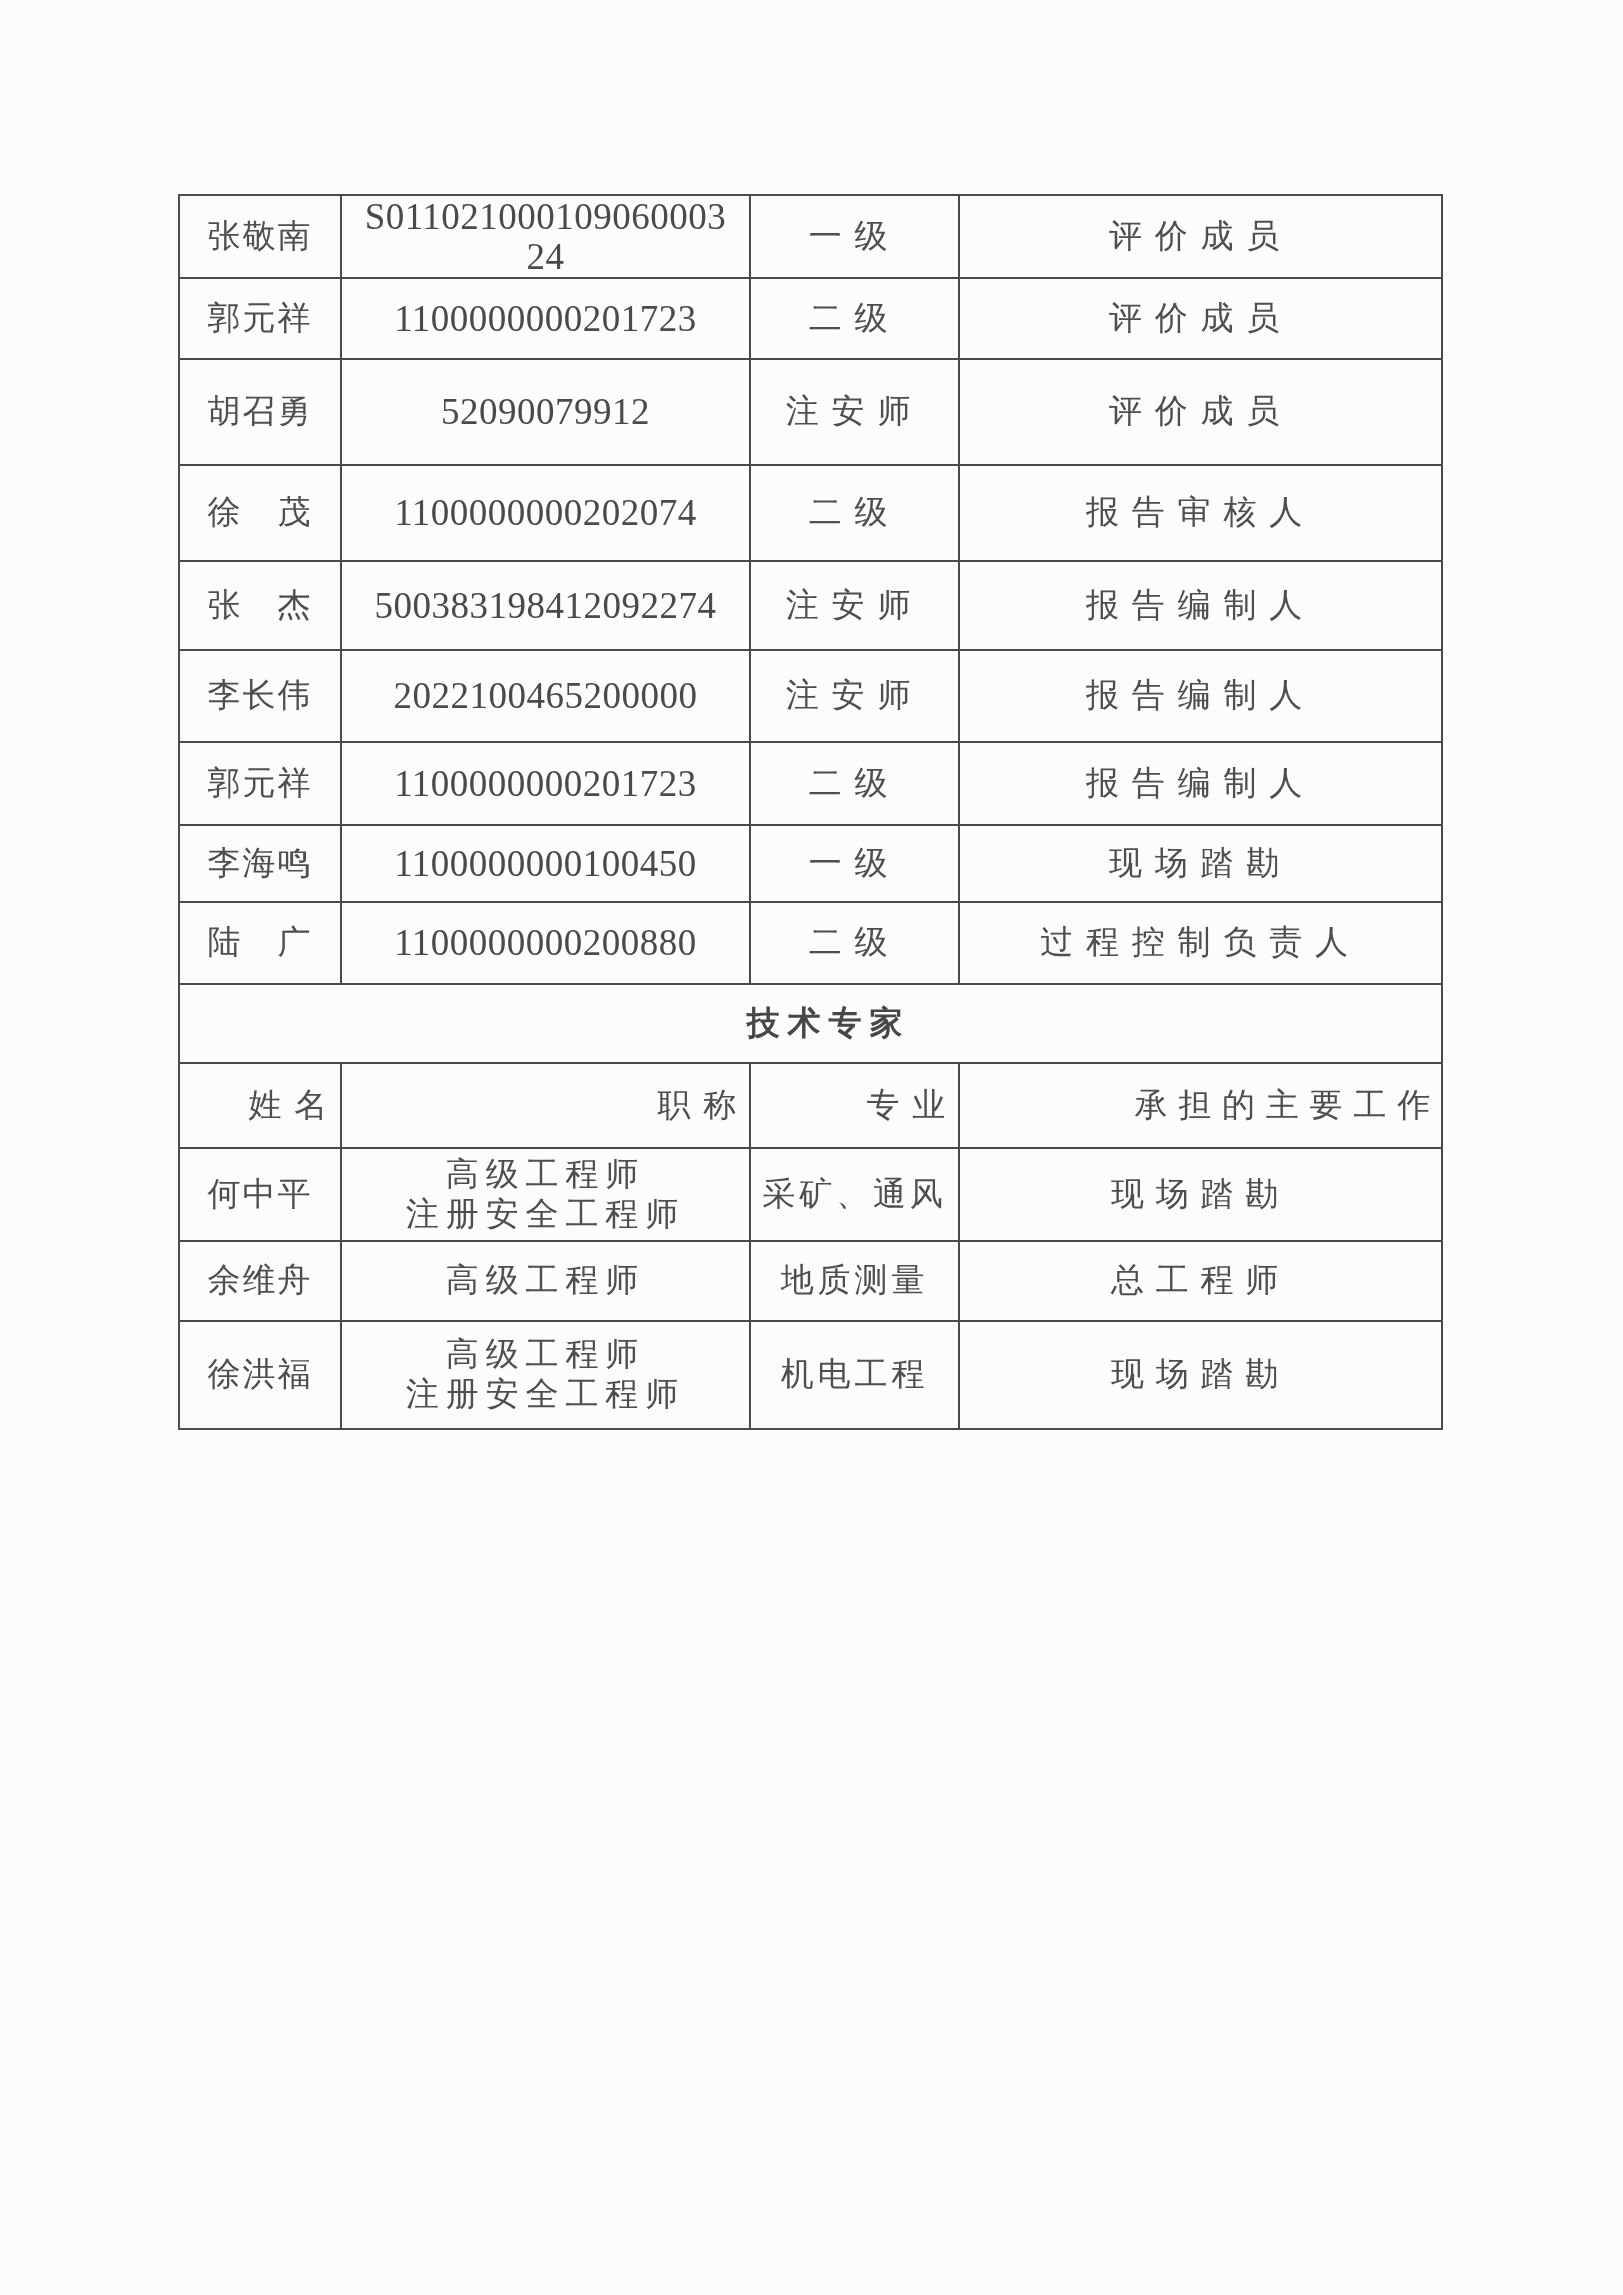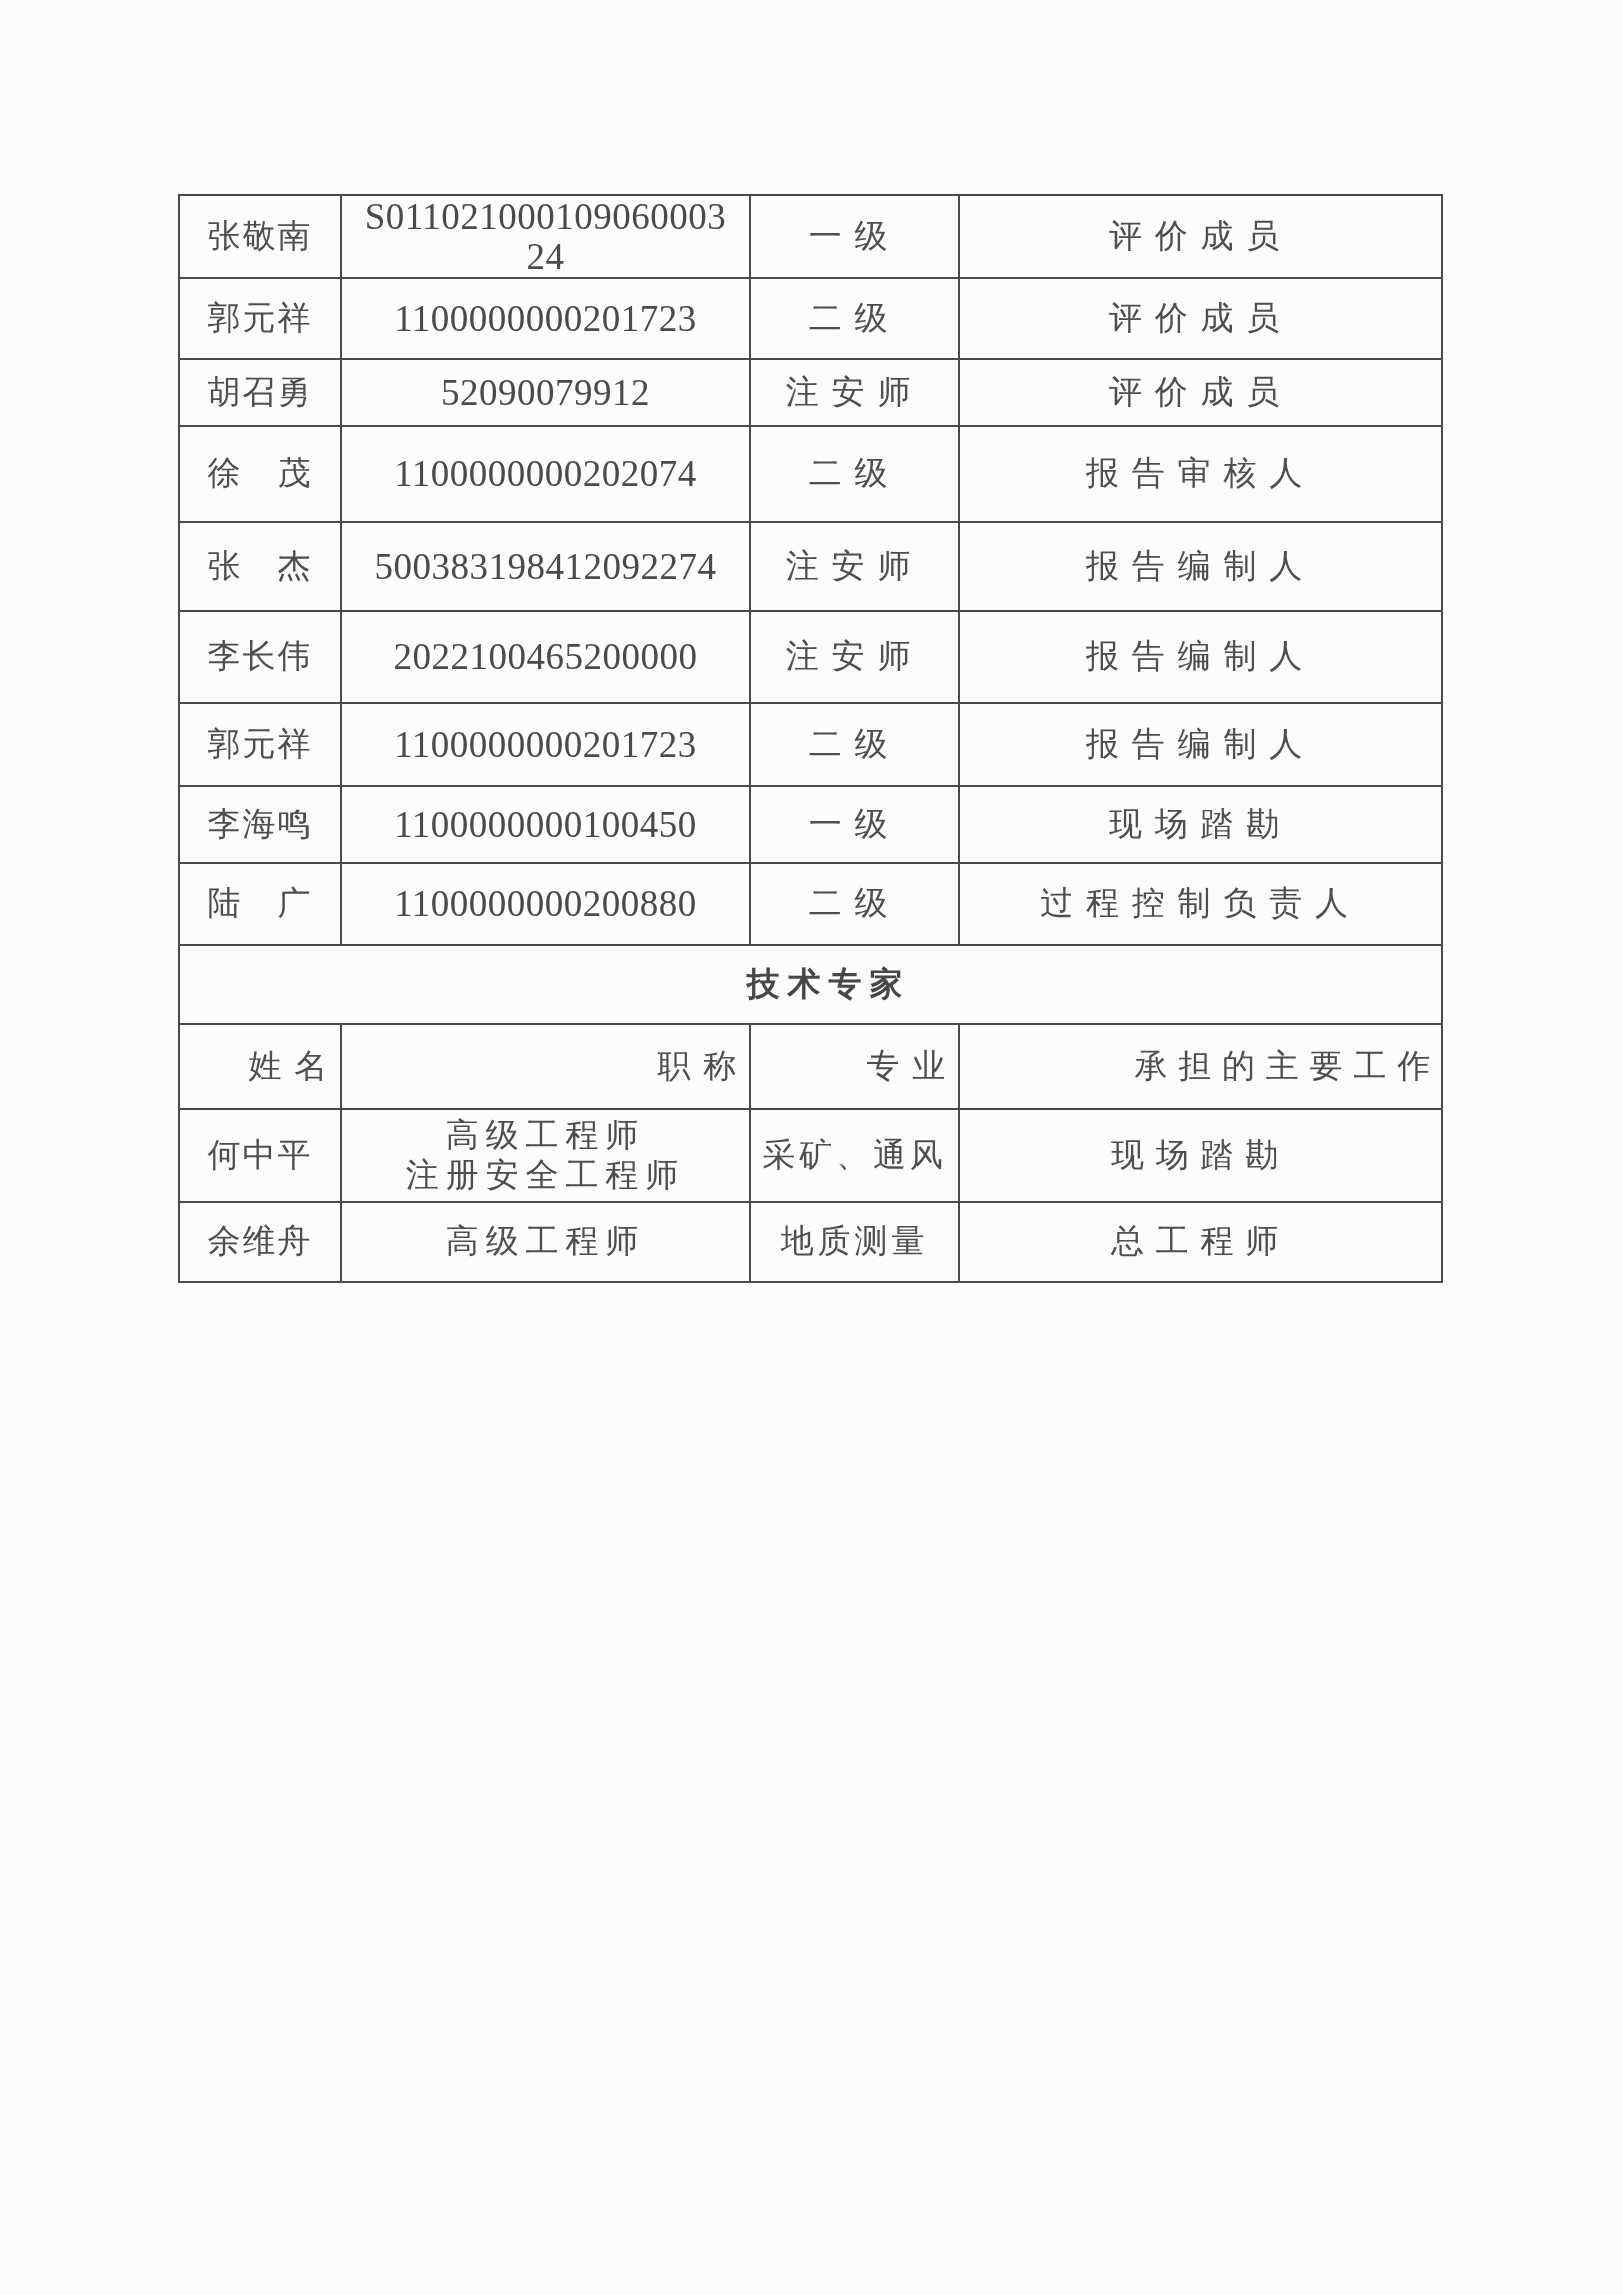--- a/index.html
+++ b/index.html
@@ -88,21 +88,21 @@
 24</td>
         <td class="level">一级</td>
         <td class="role">评价成员</td>
       </tr>
       <tr style="height:81px">
         <td class="name">郭元祥</td>
         <td class="cert">1100000000201723</td>
         <td class="level">二级</td>
         <td class="role">评价成员</td>
       </tr>
-      <tr style="height:67px">
+      <tr style="height:106px">
         <td class="name">胡召勇</td>
         <td class="cert">52090079912</td>
         <td class="level">注安师</td>
         <td class="role">评价成员</td>
       </tr>
       <tr style="height:96px">
         <td class="name">徐　茂</td>
         <td class="cert">1100000000202074</td>
         <td class="level">二级</td>
         <td class="role">报告审核人</td>
@@ -152,16 +152,23 @@
 注册安全工程师</td>
         <td class="major">采矿、通风</td>
         <td class="work">现场踏勘</td>
       </tr>
       <tr style="height:80px">
         <td class="name">余维舟</td>
         <td class="title">高级工程师</td>
         <td class="major">地质测量</td>
         <td class="work">总工程师</td>
       </tr>
+      <tr style="height:108px">
+        <td class="name">徐洪福</td>
+        <td class="title">高级工程师
+注册安全工程师</td>
+        <td class="major">机电工程</td>
+        <td class="work">现场踏勘</td>
+      </tr>
     </tbody>
   </table>
 </div>
 
 
 </body></html>

